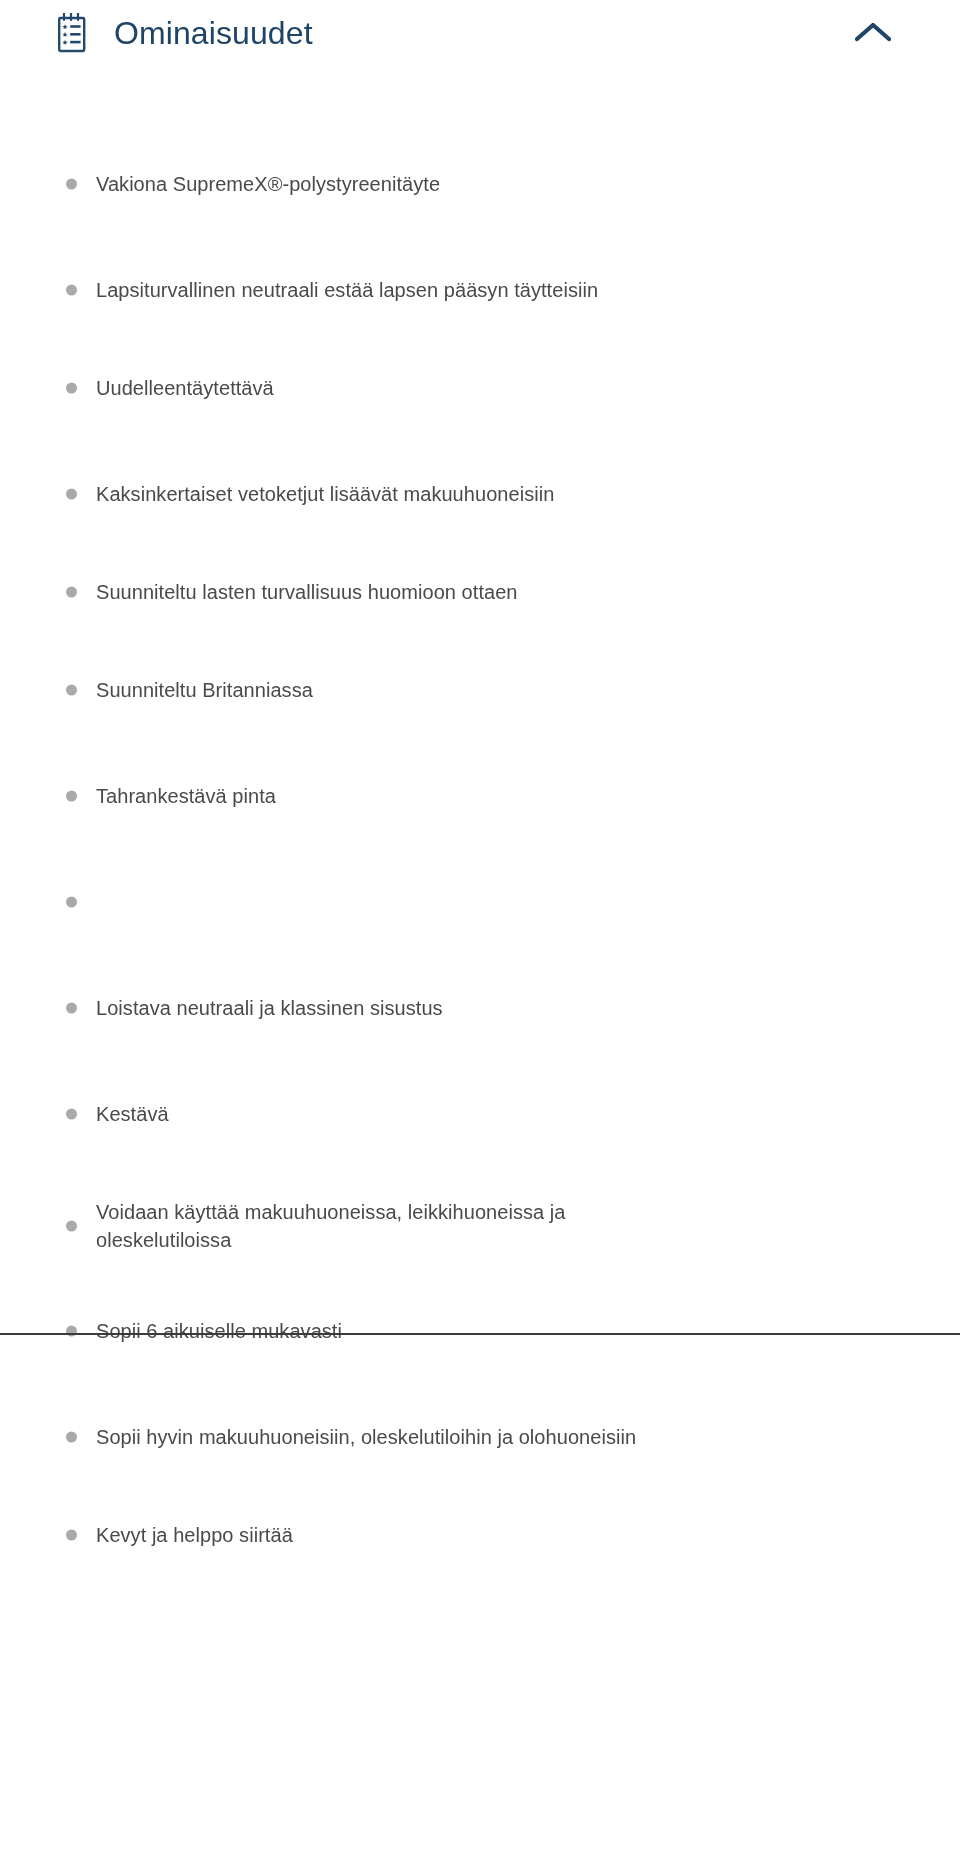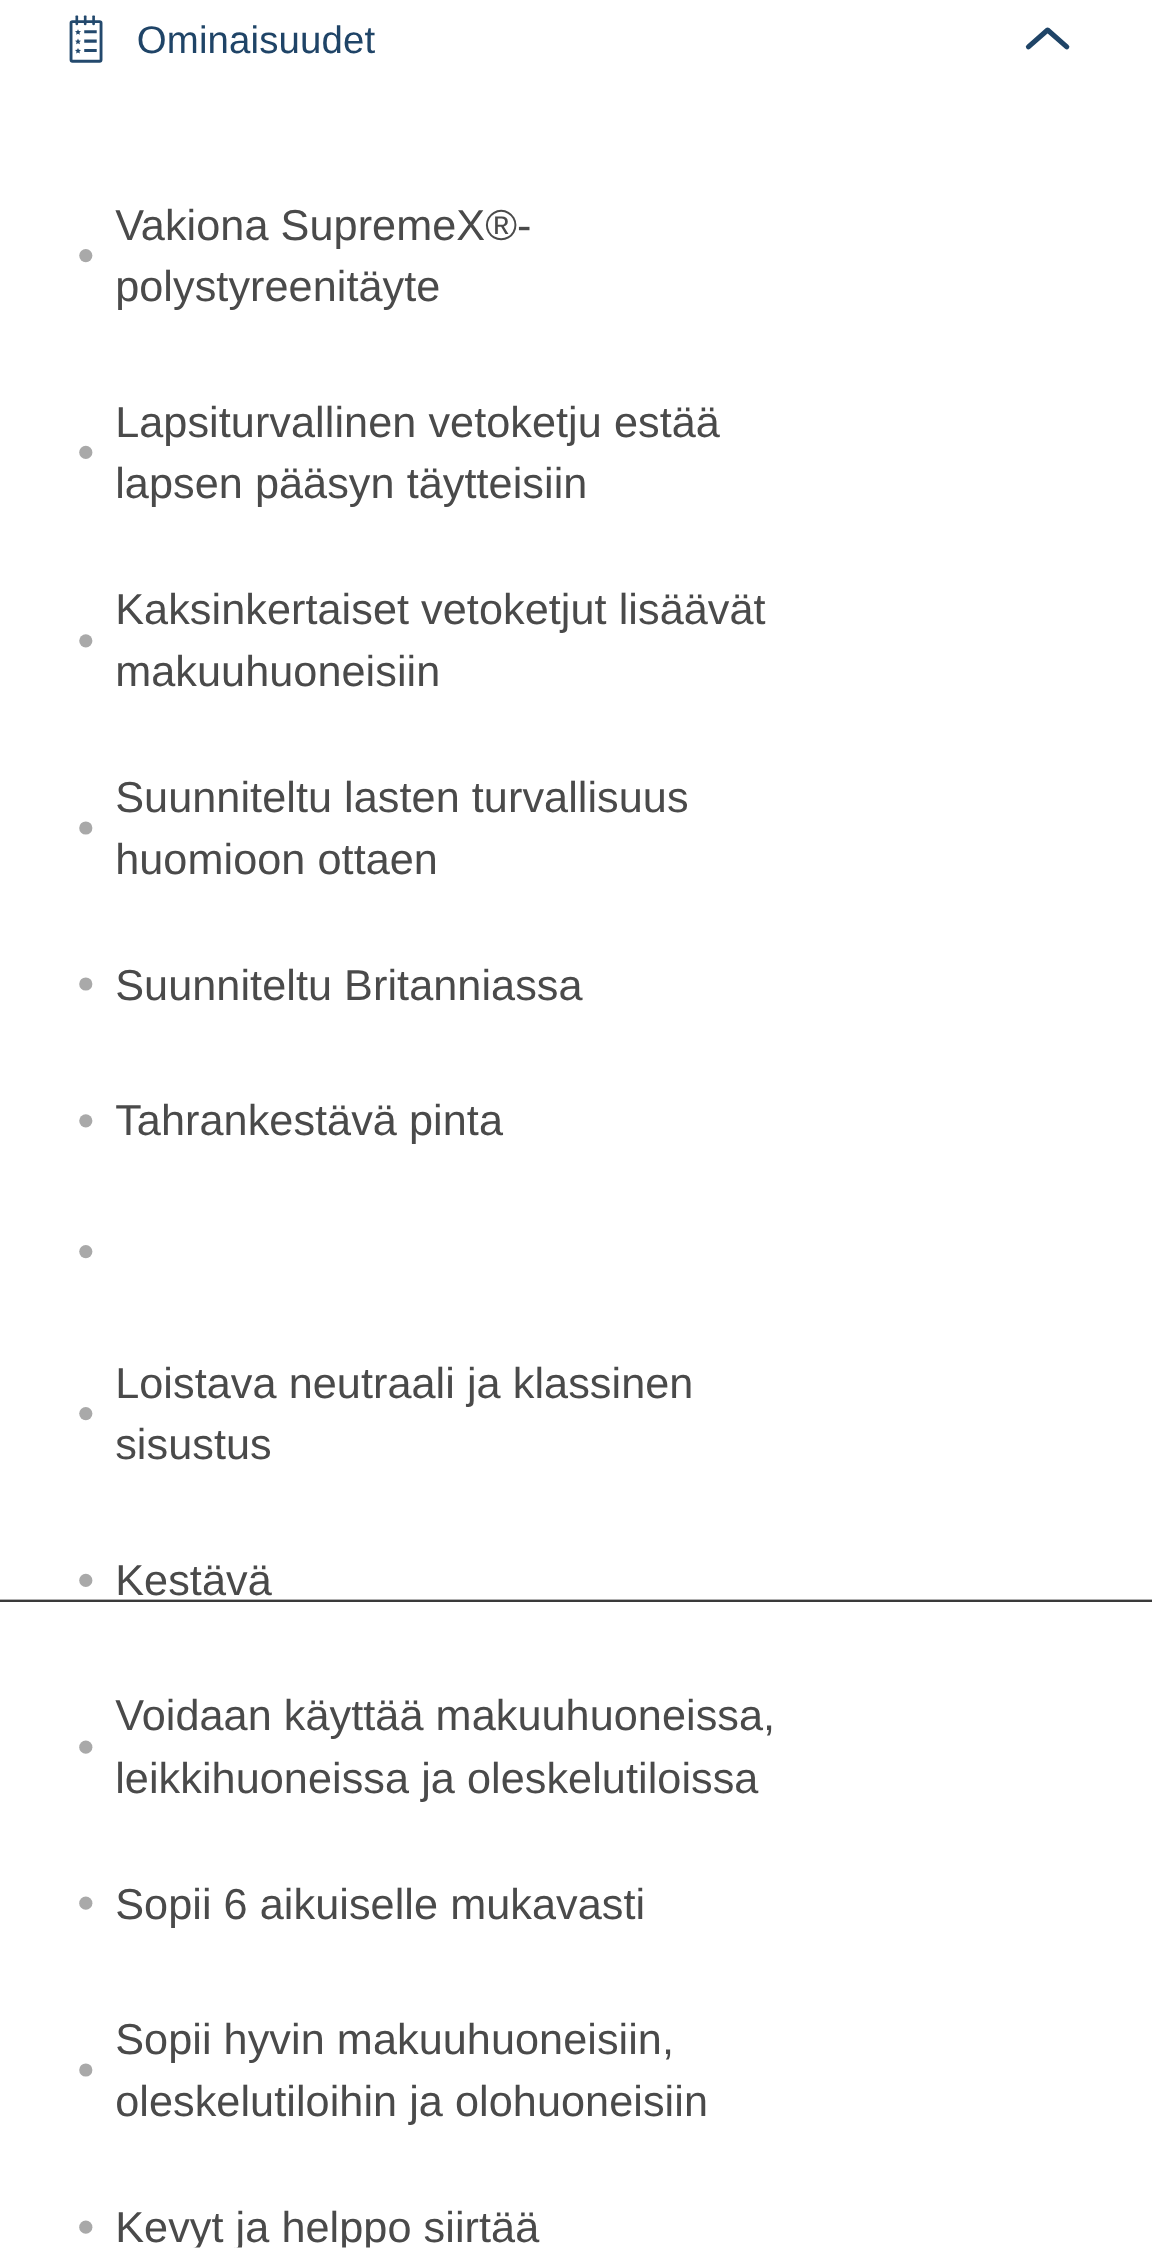--- a/index.html
+++ b/index.html
@@ -101,21 +101,21 @@
     left: 26px;
     top: 50%;
     transform: translateY(-50%);
     width: 11px;
     height: 11px;
     border-radius: 50%;
     background: #a9a9a9;
   }
 
   .feature-text {
-    font-size: 36px;
+    font-size: 20px;
     line-height: 1.42;
     color: #4a4a4a;
     letter-spacing: 0.05px;
     max-width: 600px;
   }
 
   
   .acc-bottom-rule {
     position: absolute;
     left: 0;
@@ -168,23 +168,27 @@
   <div class="acc-body">
     <ul class="feature-list">
 
       <li class="feature-item">
         <span class="bullet"></span>
         <span class="feature-text">Vakiona SupremeX®-polystyreenitäyte</span>
       </li>
 
       <li class="feature-item two-line">
         <span class="bullet"></span>
-        <span class="feature-text">Lapsiturvallinen vetoketju estää lapsen pääsyn täytteisiin</span>
-      </li>
-
+        <span class="feature-text">Lapsiturvallinen neutraali estää lapsen pääsyn täytteisiin</span>
+      </li>
+
+      <li class="feature-item">
+        <span class="bullet"></span>
+        <span class="feature-text">Uudelleentäytettävä</span>
+      </li>
 
       <li class="feature-item two-line">
         <span class="bullet"></span>
         <span class="feature-text">Kaksinkertaiset vetoketjut lisäävät makuuhuoneisiin</span>
       </li>
 
       <li class="feature-item two-line">
         <span class="bullet"></span>
         <span class="feature-text">Suunniteltu lasten turvallisuus huomioon ottaen</span>
       </li>

